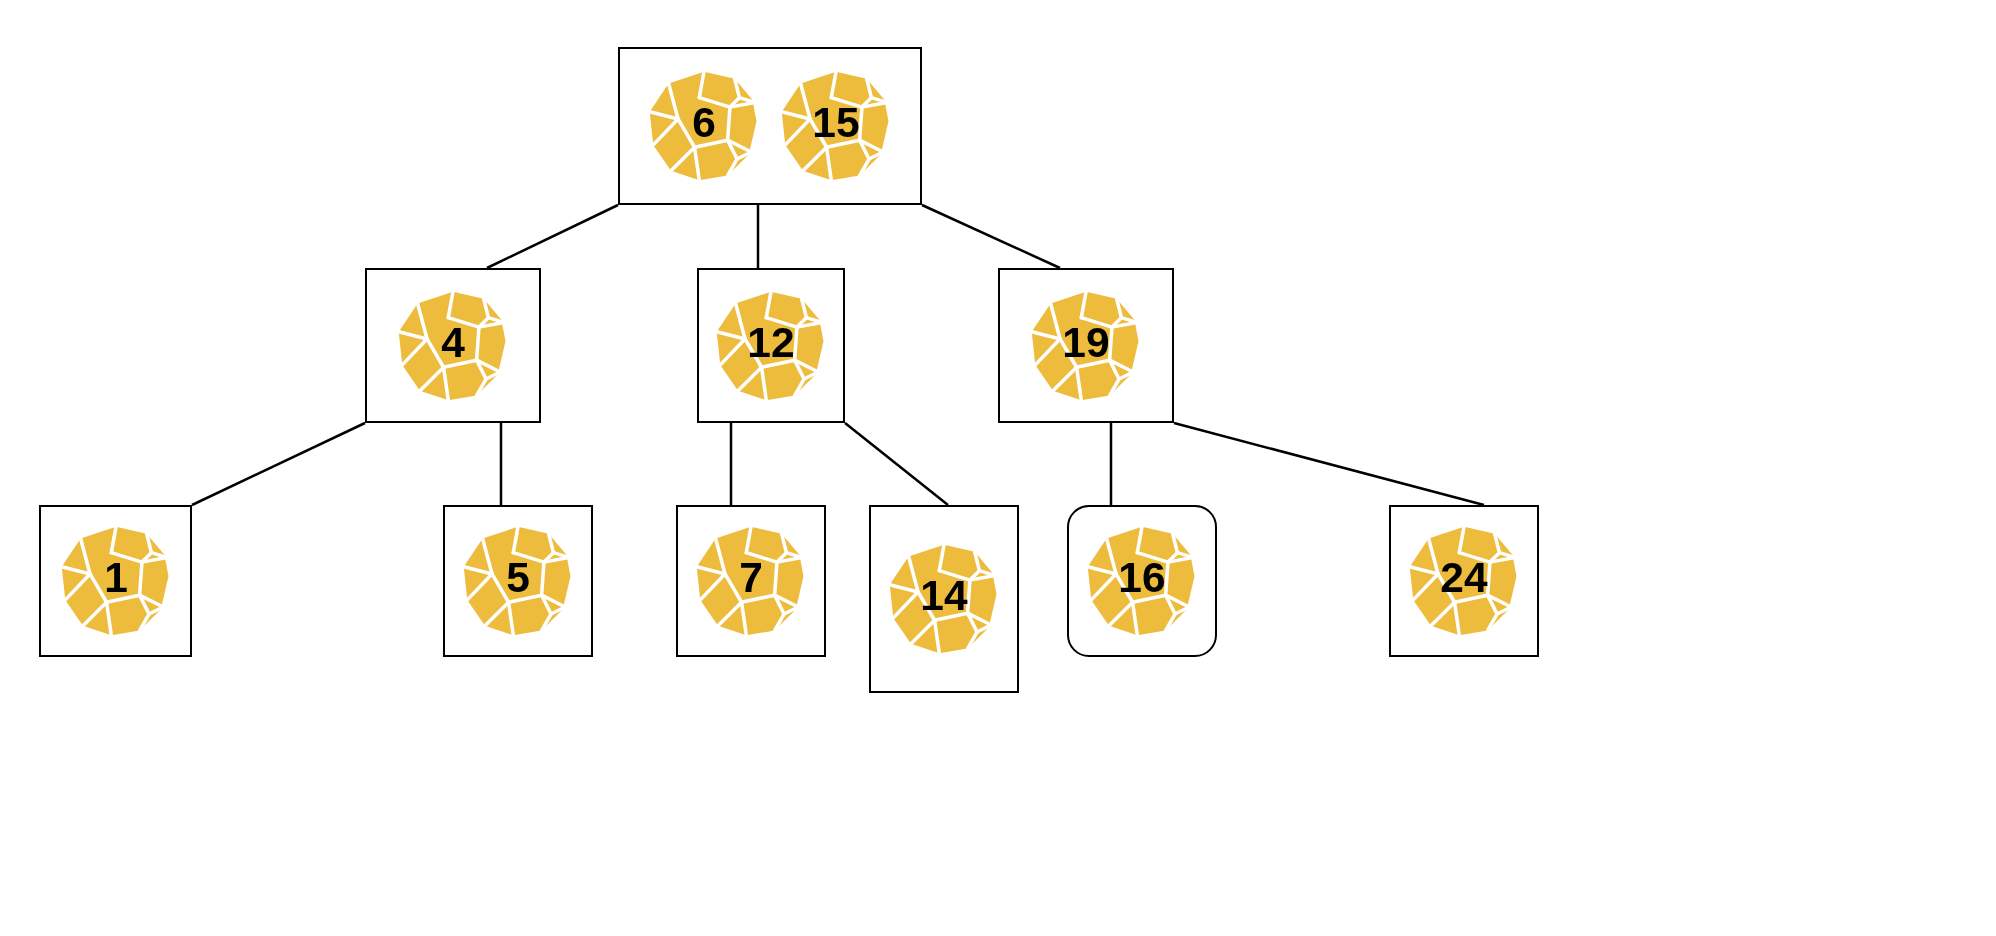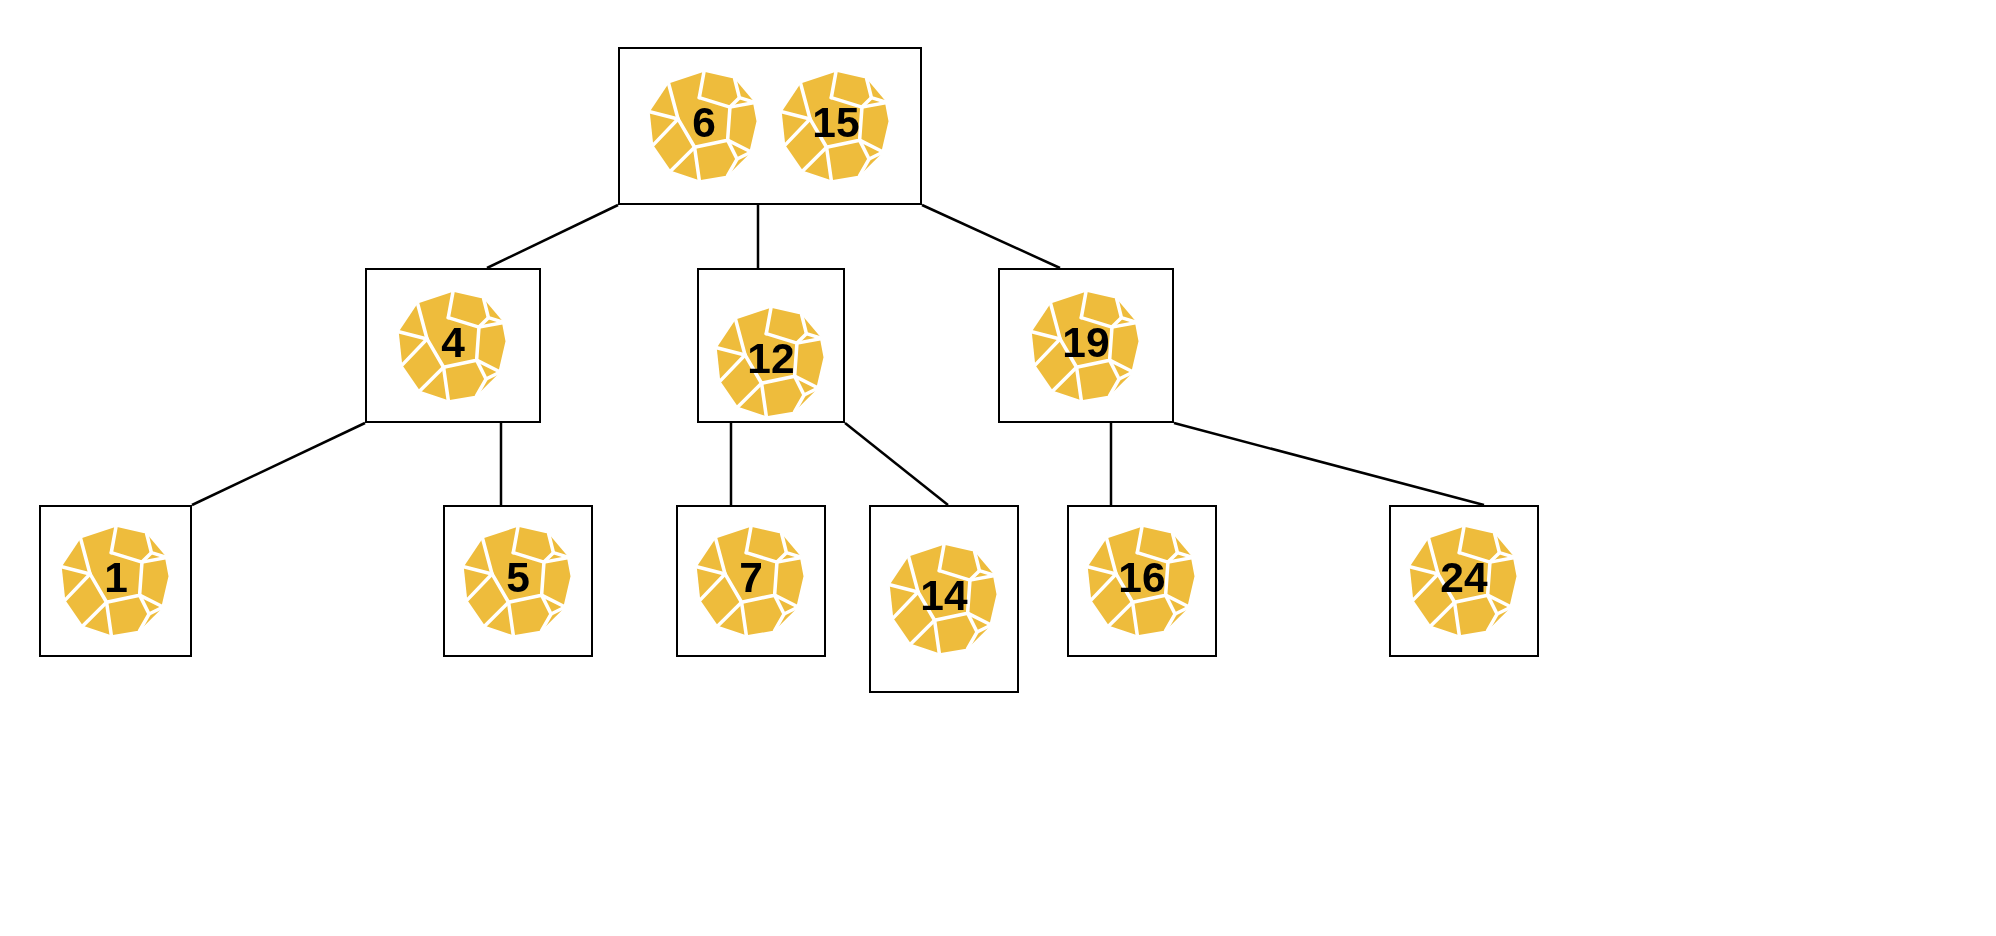--- a/index.html
+++ b/index.html
@@ -123,21 +123,21 @@
             <polyline points="80,26 72,34" fill="none" stroke="#ffffff" stroke-width="3" stroke-linejoin="round" stroke-linecap="round"></polyline>
             <polyline points="70,62 78,78 90,72" fill="none" stroke="#ffffff" stroke-width="3" stroke-linejoin="round" stroke-linecap="round"></polyline>
             <polyline points="78,78 70,92" fill="none" stroke="#ffffff" stroke-width="3" stroke-linejoin="round" stroke-linecap="round"></polyline>
             <polyline points="20,14 28,44" fill="none" stroke="#ffffff" stroke-width="3" stroke-linejoin="round" stroke-linecap="round"></polyline>
             <polyline points="7,66 28,44" fill="none" stroke="#ffffff" stroke-width="3" stroke-linejoin="round" stroke-linecap="round"></polyline>
             <polyline points="22,88 42,68" fill="none" stroke="#ffffff" stroke-width="3" stroke-linejoin="round" stroke-linecap="round"></polyline>
             <text class="die-face-text" x="50" y="47" font-size="36" fill="#000000">4</text>
           </svg>
         </span>
       </div>
-      <div class="tree-node" style="left: 697px; top: 268px; width: 148px; height: 155px; align-items: flex-end;">
+      <div class="tree-node" style="left: 697px; top: 268px; width: 148px; height: 155px;">
         <span class="die">
           <svg viewBox="0 0 100 100" width="118" height="118">
             <polygon points="50,4 76,10 93,30 96,46 90,72 70,92 46,96 22,88 7,66 4,38 20,14" fill="#eebc3c"></polygon>
             <polyline points="46,26 72,34 70,62 42,68 28,44" fill="none" stroke="#ffffff" stroke-width="3" stroke-linejoin="round" stroke-linecap="round"></polyline>
             <polyline points="46,26 50,4" fill="none" stroke="#ffffff" stroke-width="3" stroke-linejoin="round" stroke-linecap="round"></polyline>
             <polyline points="72,34 93,30" fill="none" stroke="#ffffff" stroke-width="3" stroke-linejoin="round" stroke-linecap="round"></polyline>
             <polyline points="70,62 90,72" fill="none" stroke="#ffffff" stroke-width="3" stroke-linejoin="round" stroke-linecap="round"></polyline>
             <polyline points="42,68 46,96" fill="none" stroke="#ffffff" stroke-width="3" stroke-linejoin="round" stroke-linecap="round"></polyline>
             <polyline points="28,44 4,38" fill="none" stroke="#ffffff" stroke-width="3" stroke-linejoin="round" stroke-linecap="round"></polyline>
             <polyline points="93,30 96,46 90,72" fill="none" stroke="#ffffff" stroke-width="3" stroke-linejoin="round" stroke-linecap="round"></polyline>
@@ -255,21 +255,21 @@
             <polyline points="80,26 72,34" fill="none" stroke="#ffffff" stroke-width="3" stroke-linejoin="round" stroke-linecap="round"></polyline>
             <polyline points="70,62 78,78 90,72" fill="none" stroke="#ffffff" stroke-width="3" stroke-linejoin="round" stroke-linecap="round"></polyline>
             <polyline points="78,78 70,92" fill="none" stroke="#ffffff" stroke-width="3" stroke-linejoin="round" stroke-linecap="round"></polyline>
             <polyline points="20,14 28,44" fill="none" stroke="#ffffff" stroke-width="3" stroke-linejoin="round" stroke-linecap="round"></polyline>
             <polyline points="7,66 28,44" fill="none" stroke="#ffffff" stroke-width="3" stroke-linejoin="round" stroke-linecap="round"></polyline>
             <polyline points="22,88 42,68" fill="none" stroke="#ffffff" stroke-width="3" stroke-linejoin="round" stroke-linecap="round"></polyline>
             <text class="die-face-text" x="50" y="47" font-size="36" fill="#000000">14</text>
           </svg>
         </span>
       </div>
-      <div class="tree-node" style="left: 1067px; top: 505px; width: 150px; height: 152px;">
+      <div class="tree-node" style="left: 1067px; top: 505px; width: 150px; height: 152px; border-radius: 22px;">
         <span class="die">
           <svg viewBox="0 0 100 100" width="118" height="118">
             <polygon points="50,4 76,10 93,30 96,46 90,72 70,92 46,96 22,88 7,66 4,38 20,14" fill="#eebc3c"></polygon>
             <polyline points="46,26 72,34 70,62 42,68 28,44" fill="none" stroke="#ffffff" stroke-width="3" stroke-linejoin="round" stroke-linecap="round"></polyline>
             <polyline points="46,26 50,4" fill="none" stroke="#ffffff" stroke-width="3" stroke-linejoin="round" stroke-linecap="round"></polyline>
             <polyline points="72,34 93,30" fill="none" stroke="#ffffff" stroke-width="3" stroke-linejoin="round" stroke-linecap="round"></polyline>
             <polyline points="70,62 90,72" fill="none" stroke="#ffffff" stroke-width="3" stroke-linejoin="round" stroke-linecap="round"></polyline>
             <polyline points="42,68 46,96" fill="none" stroke="#ffffff" stroke-width="3" stroke-linejoin="round" stroke-linecap="round"></polyline>
             <polyline points="28,44 4,38" fill="none" stroke="#ffffff" stroke-width="3" stroke-linejoin="round" stroke-linecap="round"></polyline>
             <polyline points="93,30 96,46 90,72" fill="none" stroke="#ffffff" stroke-width="3" stroke-linejoin="round" stroke-linecap="round"></polyline>

